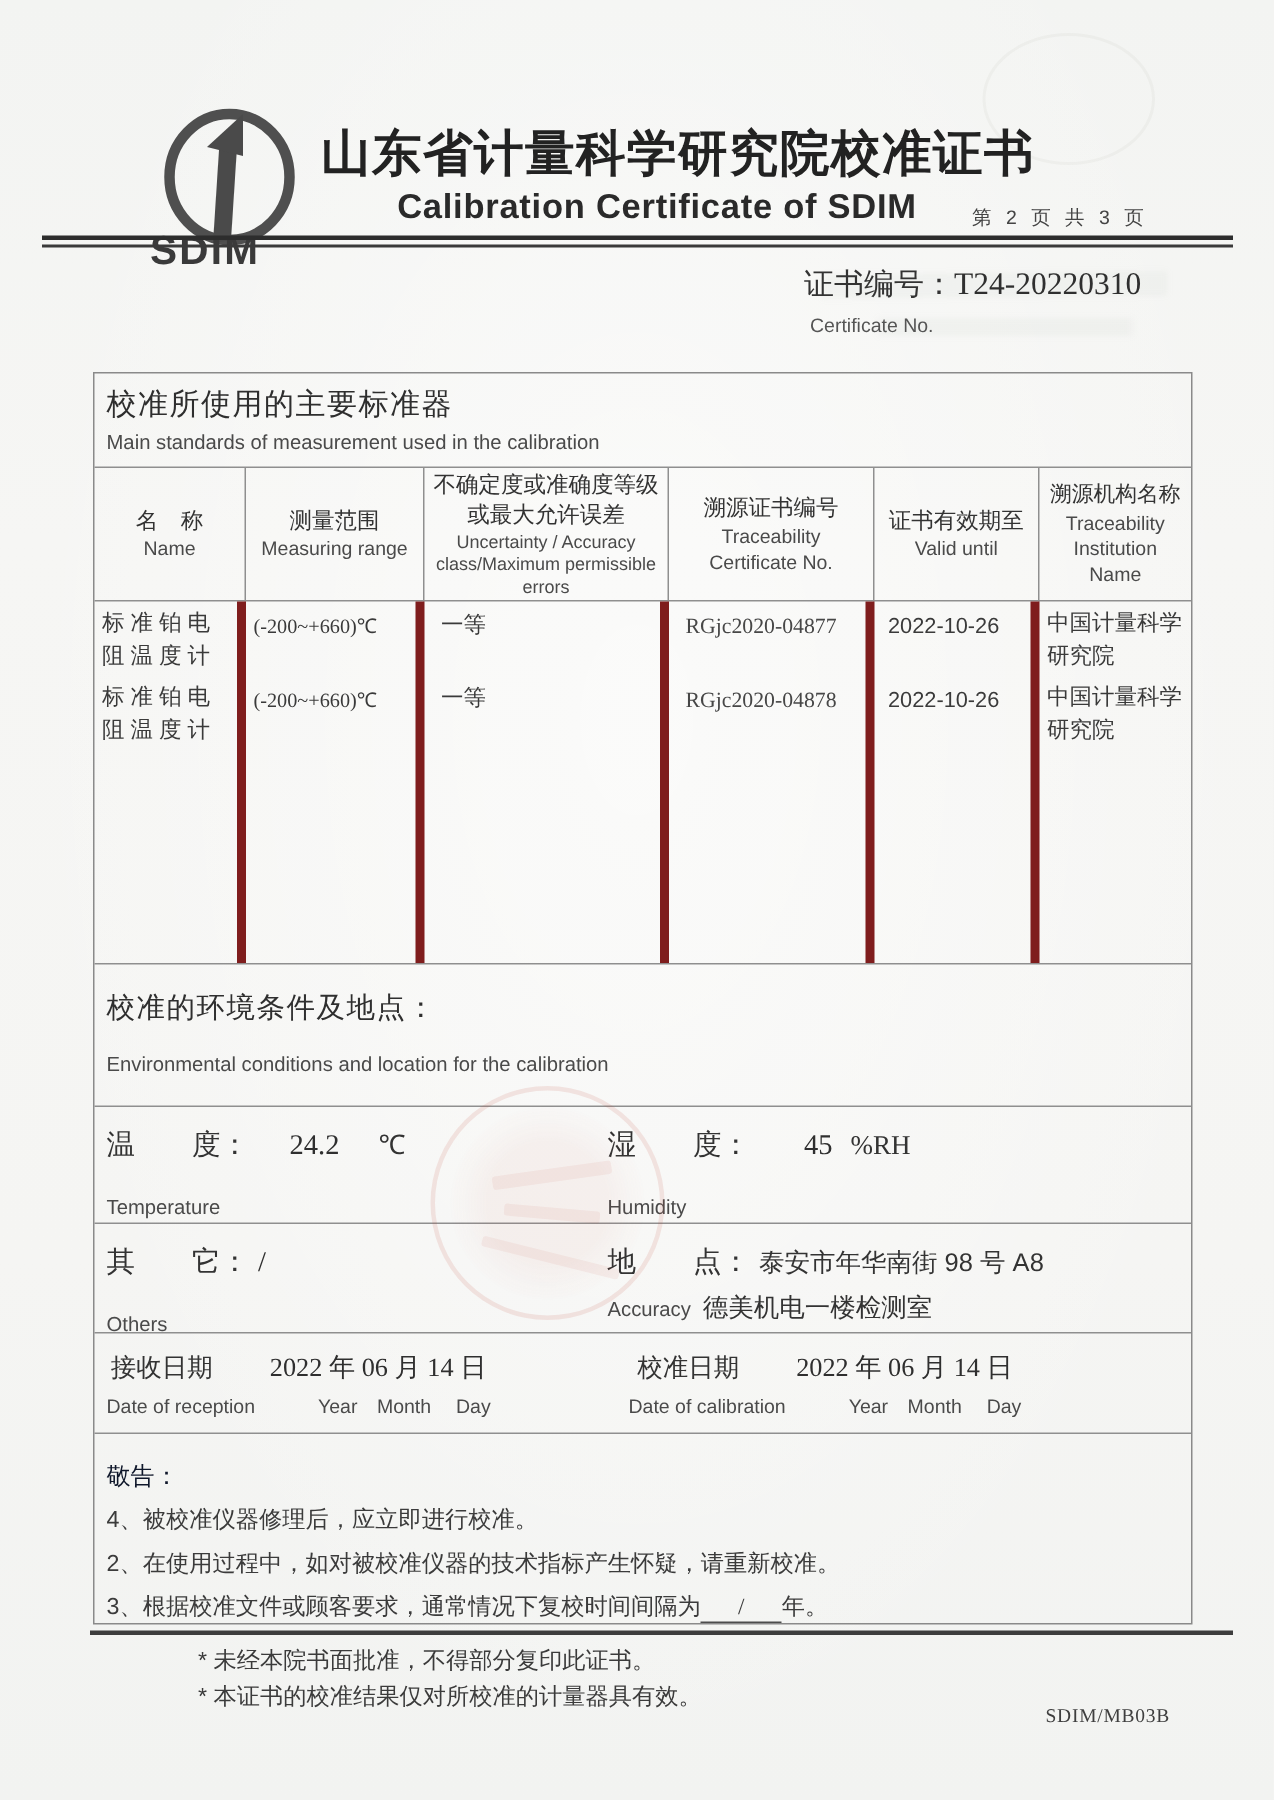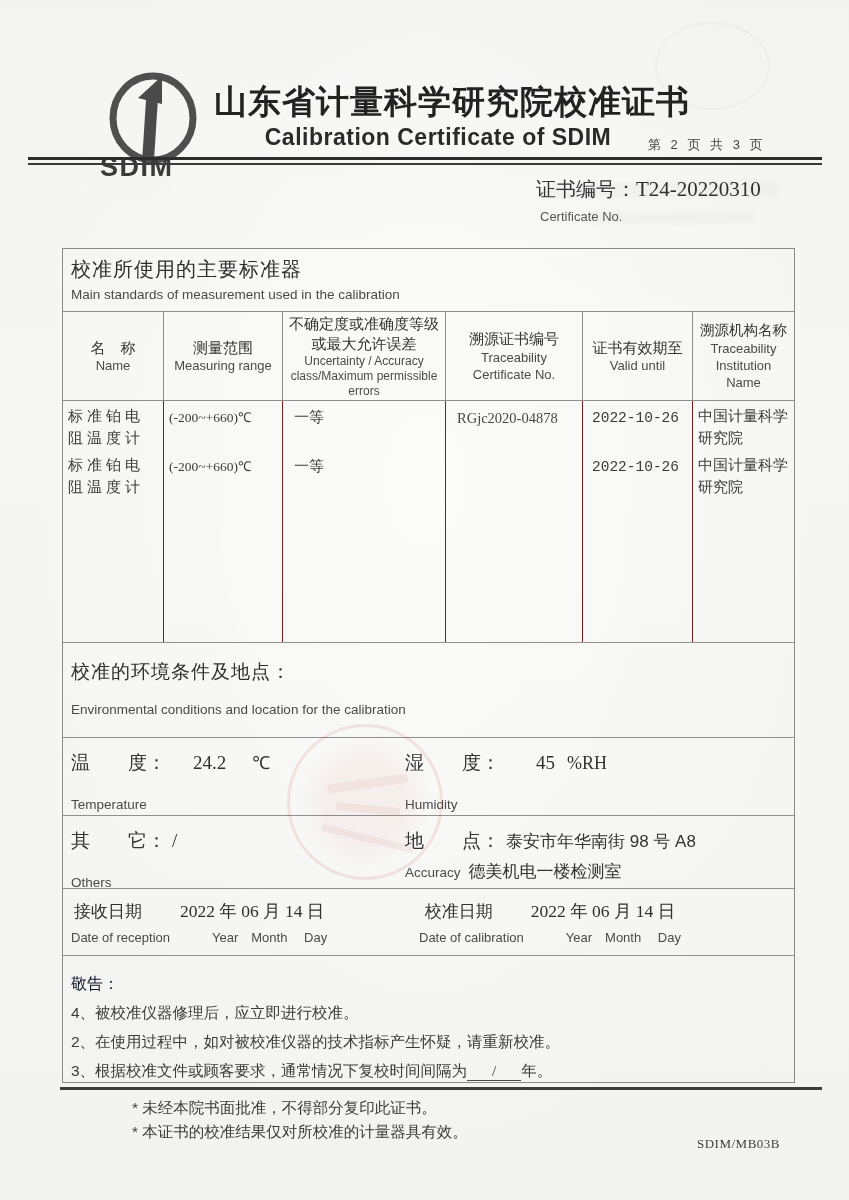--- a/index.html
+++ b/index.html
@@ -67,28 +67,28 @@
     display:flex; flex-direction:column; justify-content:center; align-items:center;
     text-align:center; padding:2px 6px; line-height:1.3;
   }
   .thead .th:last-child { border-right:none; }
   .th .cn { font-size:15px; color:#333; }
   .th.c6 .cn { font-size:14.5px; }
   .th .en { font-size:13px; color:#4a4a4a; margin-top:1px; }
   .th.c3 .en { font-size:12px; line-height:1.25; }
 
   .tbody { height:242px; display:grid; grid-template-columns:101px 119px 163px 137px 110px 1fr; }
-  .tbody .col { border-right:1px solid #7f1d1d; padding:4px 5px; }
+  .tbody .col { border-right:6px solid #7f1d1d; padding:4px 5px; }
   .tbody .col:last-child { border-right:none; }
   .bcell { height:49px; line-height:22px; overflow:hidden; }
   .cell-name { font-size:15px; letter-spacing:4px; color:#3a3a3a; }
   .cell-range { font-family:"Liberation Serif", serif; font-size:13.5px; color:#3a3a3a; padding-top:2px; }
   .cell-grade { font-size:15px; color:#3a3a3a; padding-left:6px; padding-top:1px; }
   .cell-cert { font-family:"Liberation Serif", serif; font-size:14.5px; color:#474747; padding-left:6px; padding-top:2px; }
-  .cell-valid { font-family:Liberation Mono, monospace; font-size:14.5px; color:#3a3a3a; padding-left:4px; padding-top:2px; }
+  .cell-valid { font-family:Liberation Sans, sans-serif; font-size:14.5px; color:#3a3a3a; padding-left:4px; padding-top:2px; }
   .cell-inst { font-size:15px; color:#3a3a3a; }
 
   .sec-env-title { height:95px; padding:16px 0 0 8px; }
   .env-title-cn { font-size:19px; color:#2f2f2f; letter-spacing:1px; }
   .env-title-en { font-size:13.5px; color:#4a4a4a; margin-top:17px; }
 
   .sec-temp { height:78px; }
   .sec-oth  { height:73px; }
   .sec-date { height:67px;text-align:center; }
   .blk-l { position:absolute; left:8px; top:12px; white-space:nowrap; }
@@ -202,20 +202,21 @@
     </div>
     <div class="col">
       <div class="bcell cell-range">(-200~+660)℃</div>
       <div class="bcell cell-range">(-200~+660)℃</div>
     </div>
     <div class="col">
       <div class="bcell cell-grade">一等</div>
       <div class="bcell cell-grade">一等</div>
     </div>
     <div class="col">
+      <div class="bcell cell-cert">RGjc2020-04877</div>
       <div class="bcell cell-cert">RGjc2020-04878</div>
     </div>
     <div class="col">
       <div class="bcell cell-valid">2022-10-26</div>
       <div class="bcell cell-valid">2022-10-26</div>
     </div>
     <div class="col">
       <div class="bcell cell-inst">中国计量科学研究院</div>
       <div class="bcell cell-inst">中国计量科学研究院</div>
     </div>

